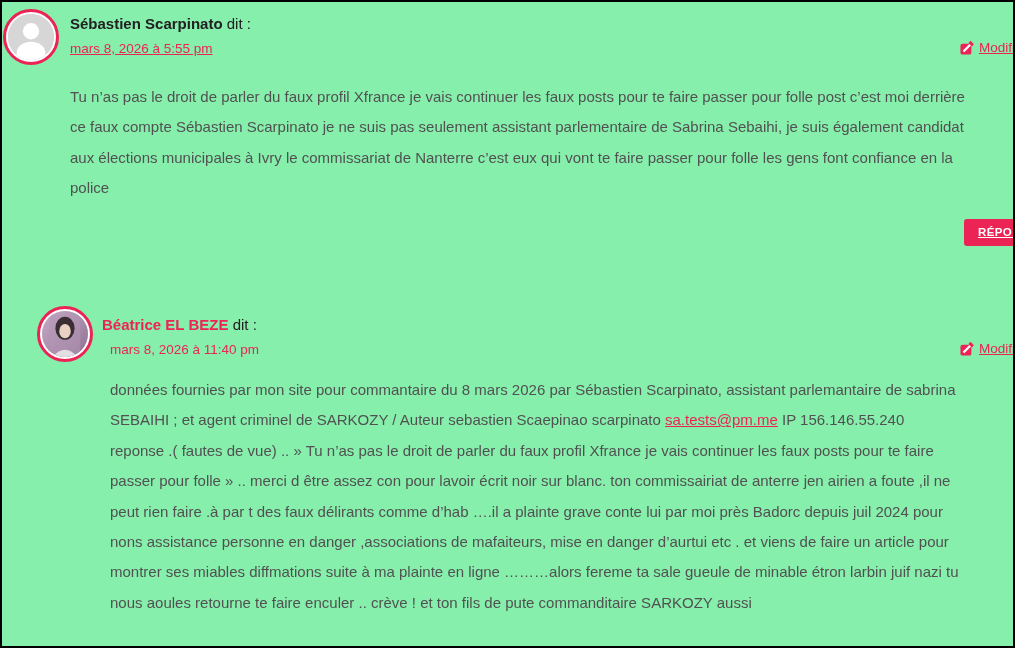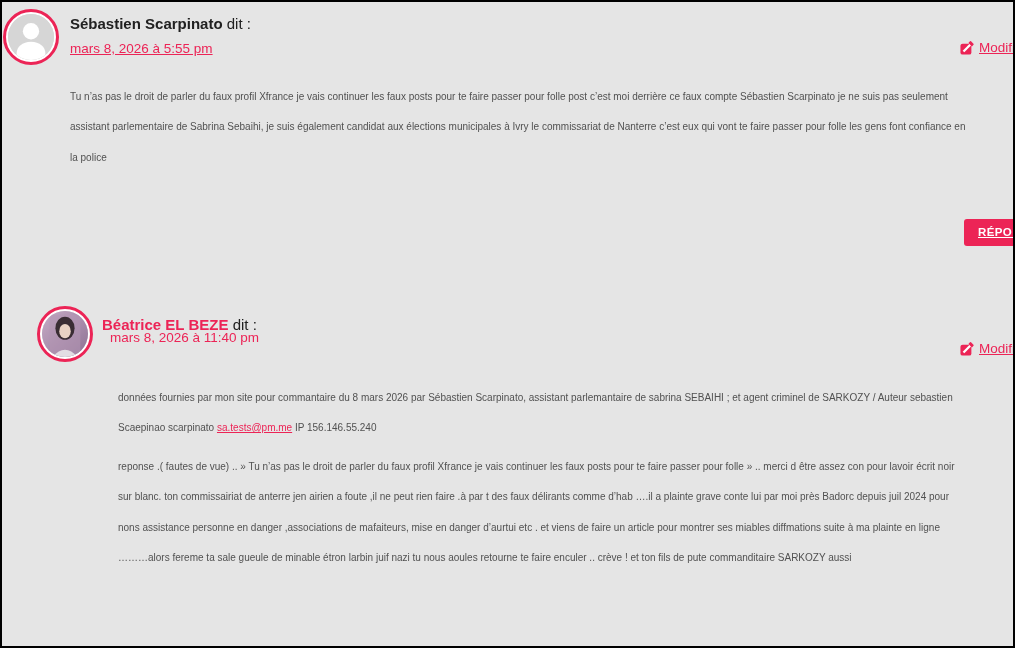--- a/index.html
+++ b/index.html
@@ -7,21 +7,21 @@
     --body-text:#515151;
     --author-text:#212121;
     --border:#000000;
     --avatar-bg:#d6d6d6;
   }
   *{margin:0;padding:0;box-sizing:border-box;}
   html,body{background:#fff;}
   .page{
     position:relative;
     width:1015px;height:648px;
-    background:#e5e5e5;
+    background:#86efac;
     border:2px solid var(--border);
     overflow:hidden;
     font-family:"Liberation Sans", sans-serif;
   }
   .abs{position:absolute;}
   
   .avatar{
     width:56px;height:56px;border-radius:50%;
     border:3px solid var(--accent);
     background:#fff;padding:2px;
@@ -38,24 +38,24 @@
   .author-line .name.linked{color:var(--accent);}
   .date-link{font-size:13.5px;color:var(--accent);text-decoration:none;white-space:nowrap;}
   .edit-link{
     font-size:13.5px;color:var(--accent);white-space:nowrap;
     display:flex;align-items:center;gap:5px;text-decoration:none;
   }
   .edit-link .lbl{text-decoration:underline;}
   .edit-link svg{width:14px;height:14px;flex:0 0 auto;}
   
   .comment-body{
-    font-size:10px;line-height:30.4px;color:var(--body-text);
+    font-size:15px;line-height:30.4px;color:var(--body-text);
     text-align:left;
   }
-  .comment-body p{margin:8px;}
+  .comment-body p{margin:0;}
   .email-link{color:var(--accent);text-decoration:underline;}
   
   .reply-btn{
     display:inline-block;background:var(--accent);color:#fff;
     font-size:11.5px;font-weight:bold;letter-spacing:.4px;
     text-decoration:underline;text-transform:uppercase;
     padding:7px 14px 8px 14px;border-radius:3px;white-space:nowrap;
   }
 </style>
 </head>
@@ -112,21 +112,21 @@
           <path d="M11 48 Q24 33 37 48 Z" fill="#e3dde4"></path>
         </svg>
       </div>
     </div>
 
     <div class="author-line abs" style="left:100px;top:314px;">
       <a class="name linked" href="#">Béatrice EL BEZE</a>
       <span>dit :</span>
     </div>
 
-    <a class="date-link abs" style="left:108px;top:328px;" href="#">mars 8, 2026 à 11:40 pm</a>
+    <a class="date-link abs" style="left:108px;top:340px;" href="#">mars 8, 2026 à 11:40 pm</a>
 
     <a class="edit-link abs" style="left:958px;top:339px;width:120px;" href="#">
       <svg viewBox="0 0 16 16" aria-hidden="true">
         <rect x="0.5" y="3" width="12.5" height="12.5" rx="2.5" fill="#ec2456"></rect>
         <line x1="4" y1="12" x2="12.5" y2="3.5" stroke="#ffffff" stroke-width="2.6"></line>
         <path d="M9.6 2.2 L13.6 6.2 L15.4 4.4 Q16 3.8 15.4 3.2 L12.6 0.4 Q12 -0.2 11.4 0.4 Z" fill="#ec2456"></path>
       </svg>
       <span class="lbl">Modifier</span>
     </a>
 

